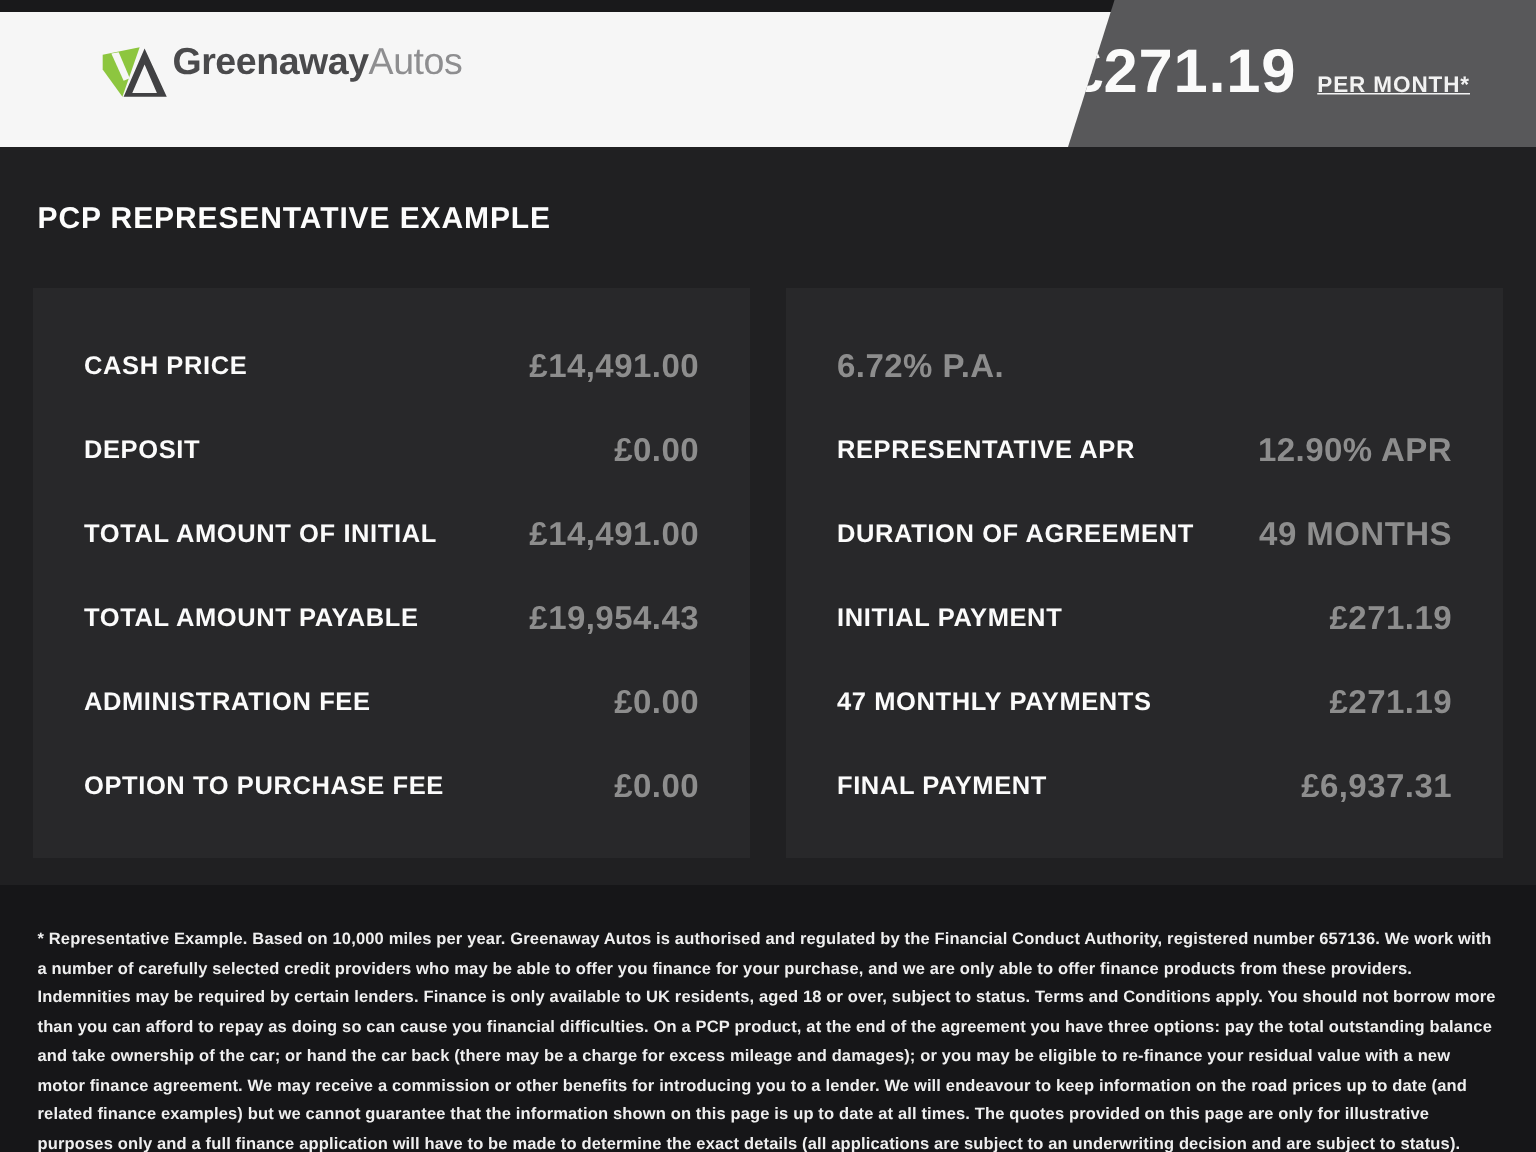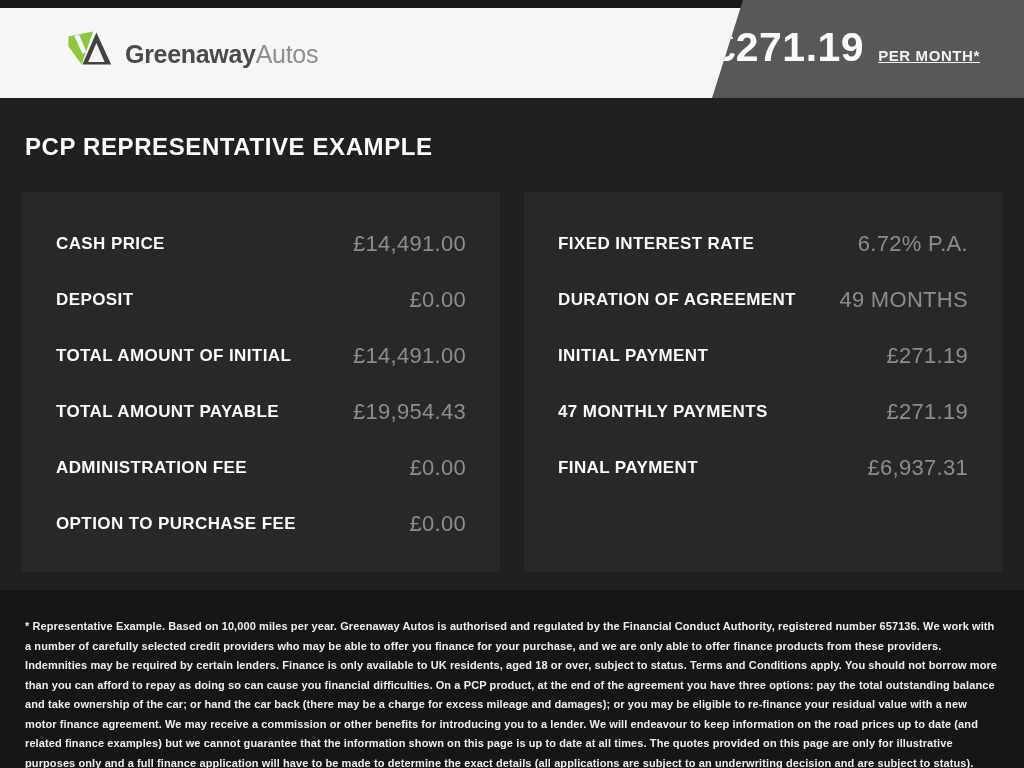--- a/index.html
+++ b/index.html
@@ -4,39 +4,39 @@
 <style>
   html,body{margin:0;padding:0;}
   body{
     width:1024px;height:768px;overflow:hidden;
     background:#202022;
     font-family:"Liberation Sans", sans-serif;
   }
   
   .header{position:relative;height:98px;background:#f6f6f6;}
   .top-strip{position:absolute;top:0;left:0;right:0;height:8px;background:#19191b;}
-  .logo{position:absolute;left:66px;top:27px;display:flex;align-items:flex-end;gap:13px;text-decoration:none;cursor:pointer;}
+  .logo{position:absolute;left:66px;top:27px;display:flex;align-items:flex-start;gap:3px;text-decoration:none;cursor:pointer;}
   .brand{font-size:25px;letter-spacing:-0.3px;white-space:nowrap;}
   .brand-bold{font-weight:700;color:#4a4a4c;}
   .brand-light{font-weight:400;color:#8e8e90;}
   .banner{
     position:absolute;top:0;right:0;width:312px;height:98px;background:#58585a;
     clip-path:polygon(31px 0, 100% 0, 100% 100%, 0 100%);
   }
   .banner-inner{position:absolute;top:24px;right:44px;display:flex;align-items:baseline;gap:14px;white-space:nowrap;}
   .banner-amount{font-size:41px;font-weight:700;color:#fafafa;letter-spacing:0.5px;}
   .banner-period{font-size:15px;font-weight:700;color:#f2f2f2;letter-spacing:0.6px;text-decoration:underline;}
   
   .main{padding-top:37px;}
-  .page-title{margin:0 0 0 25px;font-size:24px;font-weight:700;color:#fdfdfd;letter-spacing:0.6px;line-height:23px;}
+  .page-title{margin:0 0 0 25px;font-size:20px;font-weight:700;color:#fdfdfd;letter-spacing:0.6px;line-height:23px;}
   .panels{display:flex;gap:24px;margin:34px 22px 0;}
   .panel{flex:1;background:#28282a;height:380px;padding:24px 34px 20px;box-sizing:border-box;}
   .row{height:56px;display:flex;align-items:center;justify-content:space-between;}
   .row .label{font-size:17px;font-weight:700;color:#fbfbfb;letter-spacing:0.4px;white-space:nowrap;}
-  .row .value{font-size:22px;font-weight:400;color:#8d8d8d;letter-spacing:0.3px;white-space:nowrap;}
+  .row .value{font-size:22px;font-weight:700;color:#8d8d8d;letter-spacing:0.3px;white-space:nowrap;}
   
   .footer{margin-top:18px;height:178px;background:#161618;box-sizing:border-box;padding:16px 28px 0 25px;}
   .disclaimer{font-size:11px;font-weight:700;color:#efefef;line-height:19.5px;width:975px;letter-spacing:0.1px;}
 </style>
 </head>
 <body>
 
 <div class="header">
   <div class="top-strip"></div>
 
@@ -86,22 +86,25 @@
         <span class="value">£0.00</span>
       </div>
       <div class="row">
         <span class="label">OPTION TO PURCHASE FEE</span>
         <span class="value">£0.00</span>
       </div>
     </div>
 
     <div class="panel">
       <div class="row">
-        <span class="label">FIXED INTEREST RATE</span>
         <span class="value">6.72% P.A.</span>
+      </div>
+      <div class="row">
+        <span class="label">REPRESENTATIVE APR</span>
+        <span class="value">12.90% APR</span>
       </div>
       <div class="row">
         <span class="label">DURATION OF AGREEMENT</span>
         <span class="value">49 MONTHS</span>
       </div>
       <div class="row">
         <span class="label">INITIAL PAYMENT</span>
         <span class="value">£271.19</span>
       </div>
       <div class="row">

